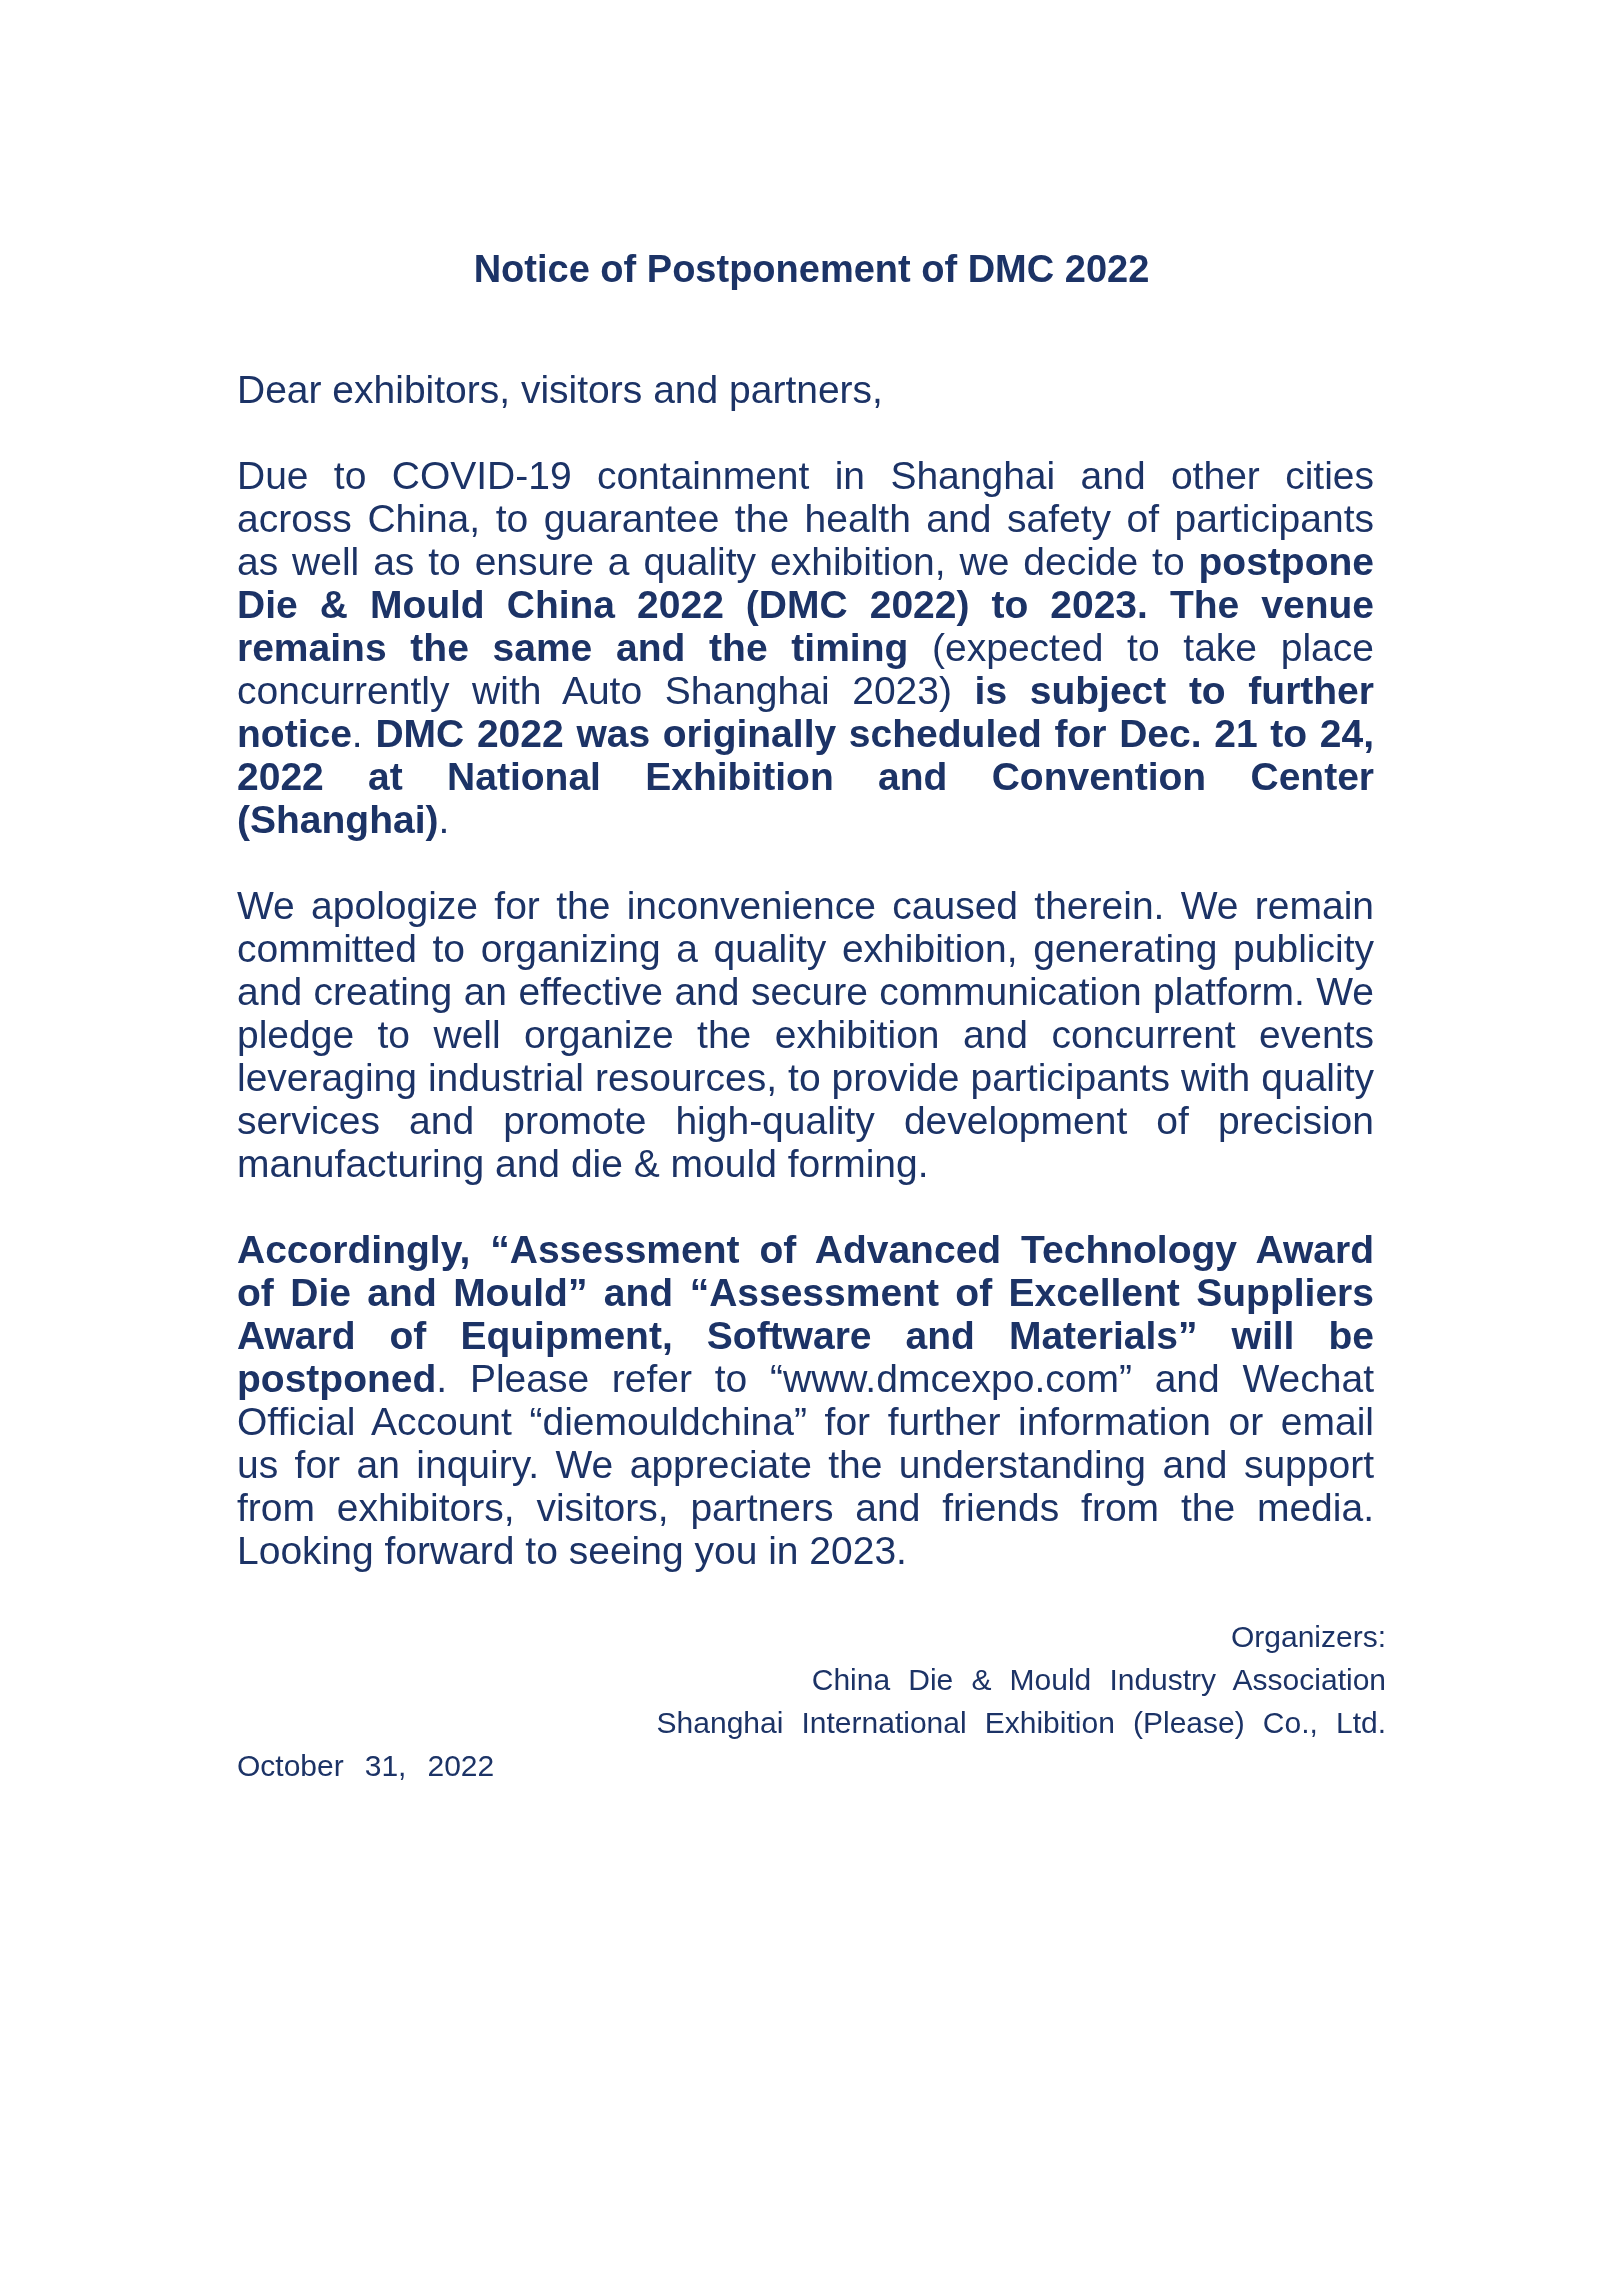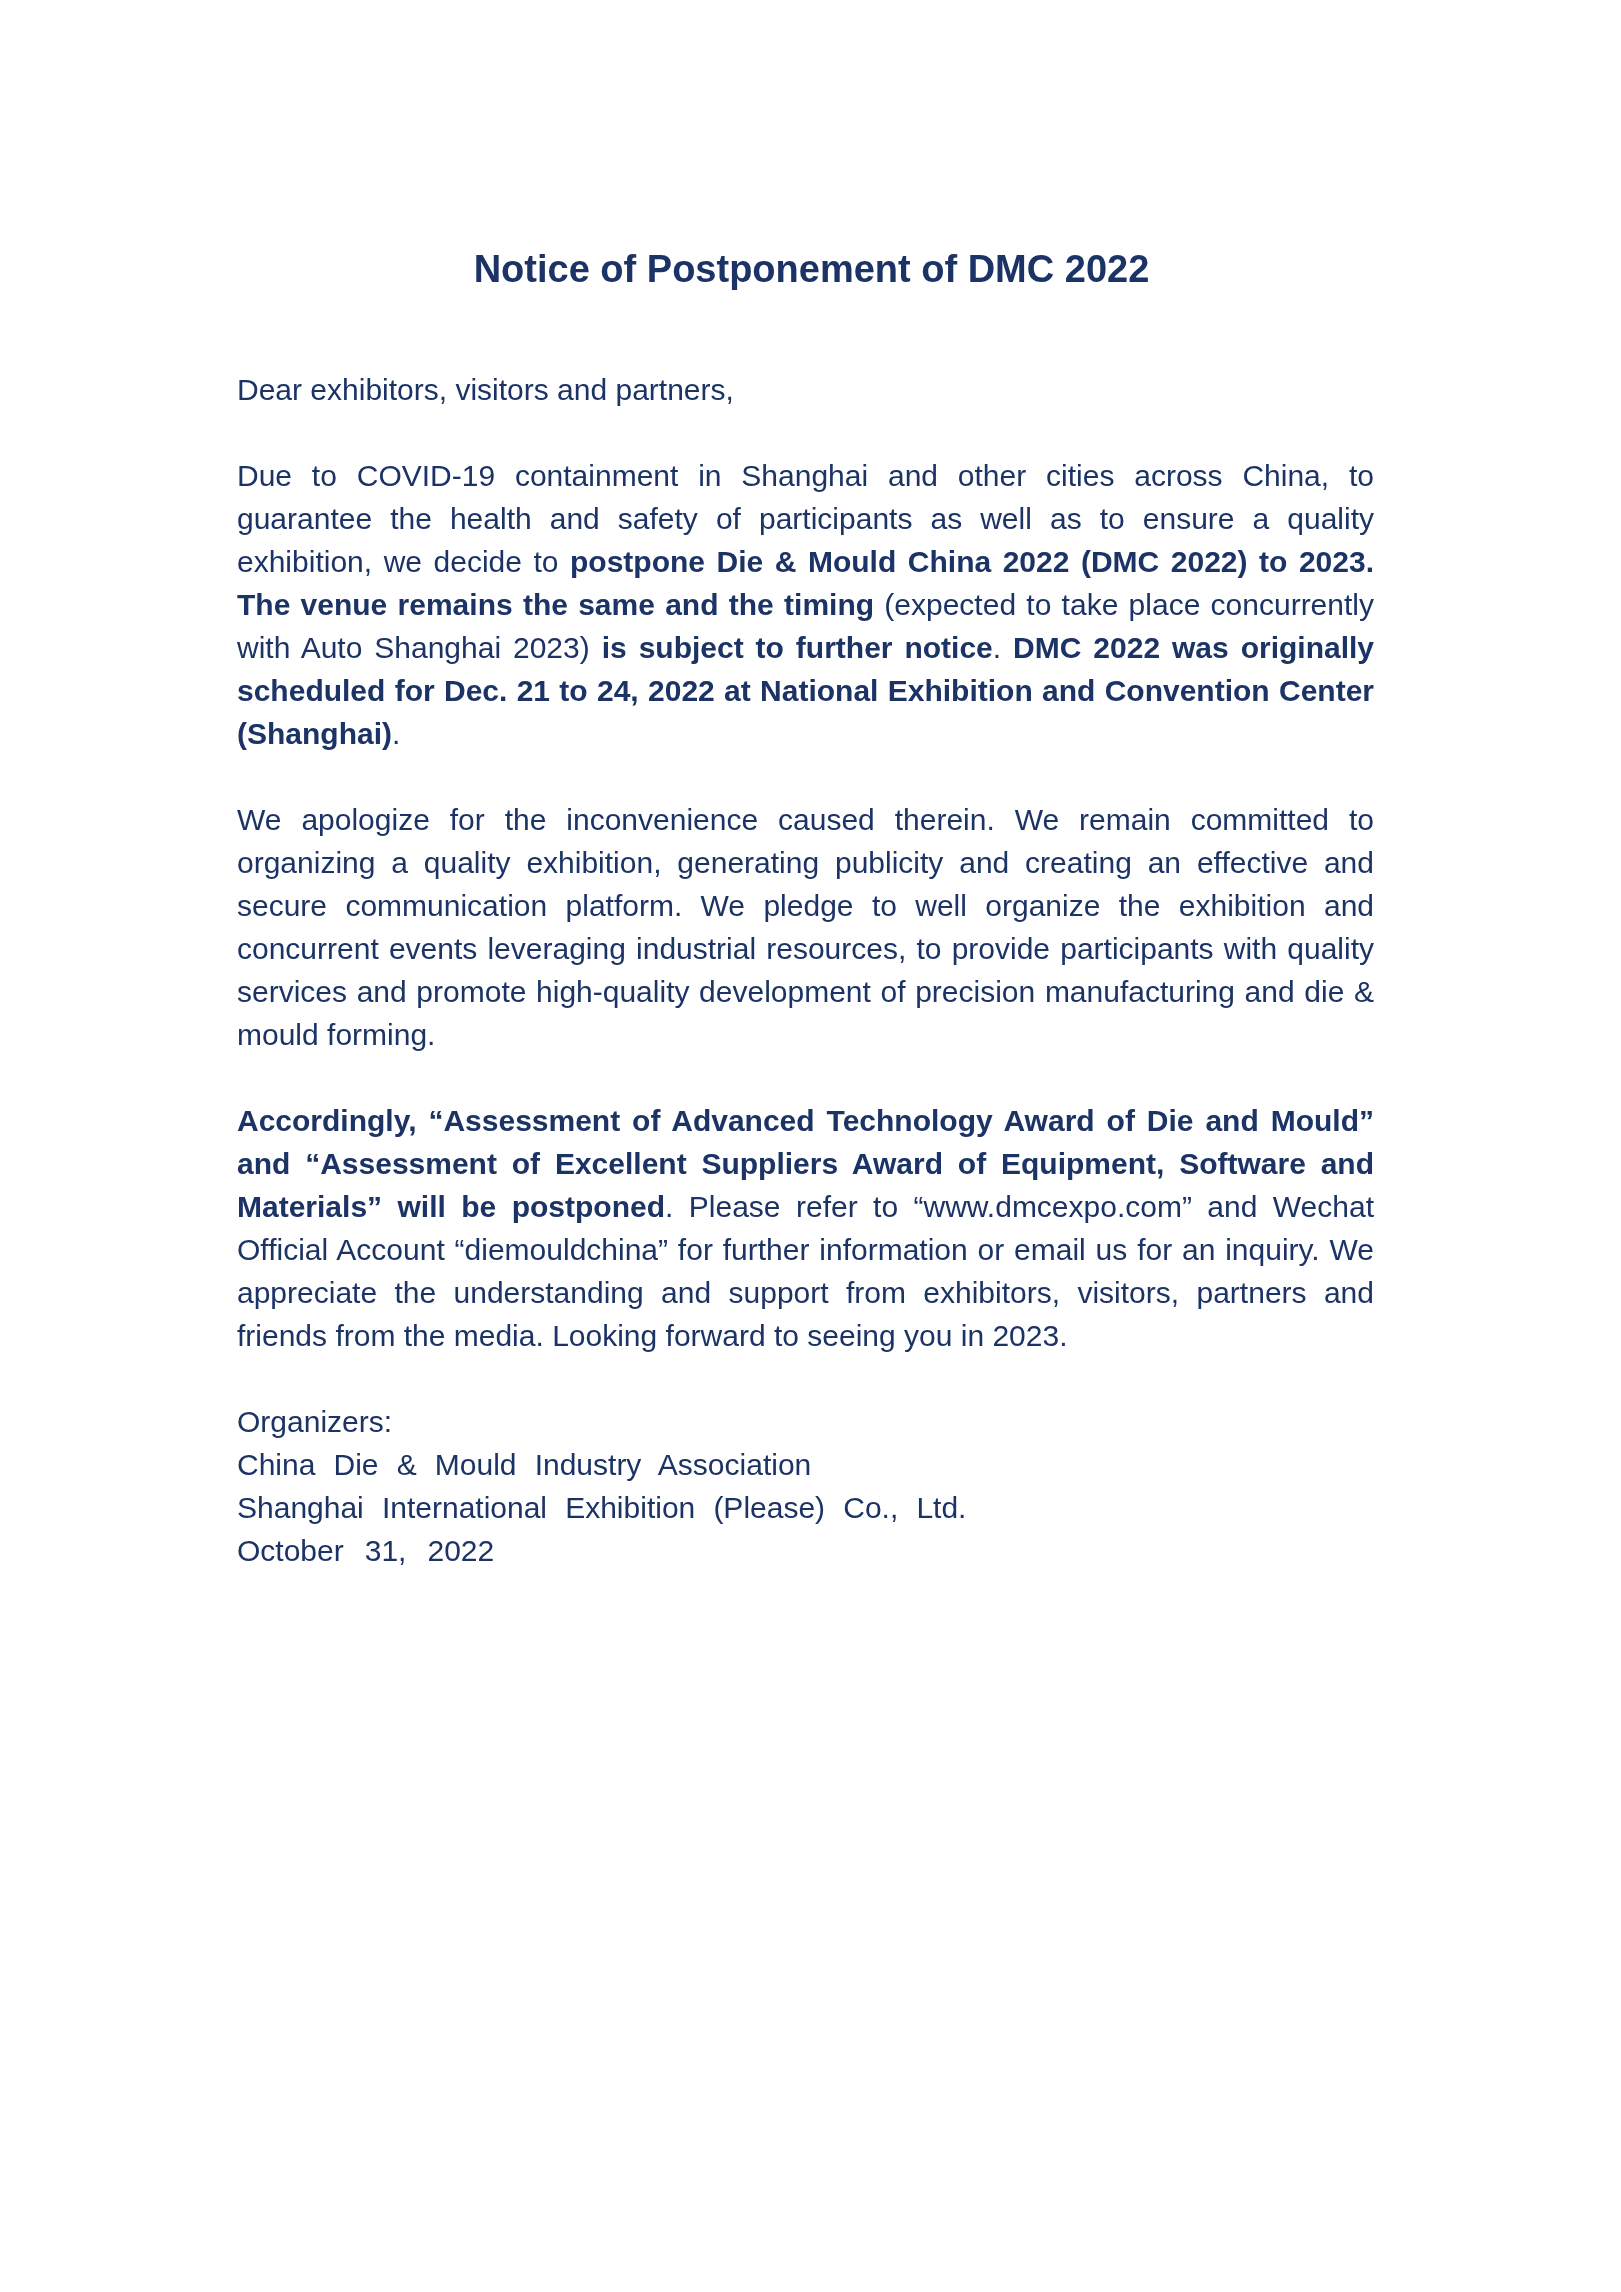--- a/index.html
+++ b/index.html
@@ -28,36 +28,36 @@
     width: 1149px;
   }
   .doc-title {
     font-size: 38px;
     line-height: 45px;
     font-weight: bold;
     text-align: center;
     margin: 0 0 76px 0;
   }
   .para {
-    font-size: 30px;
+    font-size: 39px;
     line-height: 43px;
     margin: 0 12px 43px 0;
     text-align: left;
   }
   .para.justify {
     text-align: justify;
     text-justify: inter-word;
   }
   .para .b {
     font-weight: bold;
   }
   .closing {
     font-size: 30px;
     line-height: 43px;
-    text-align: left;
+    text-align: right;
     margin-top: 43px;
   }
   .closing .line {
     line-height: 43px;
   }
   .closing .org {
     word-spacing: 9.8px;
   }
   .date-line {
     font-size: 30px;

